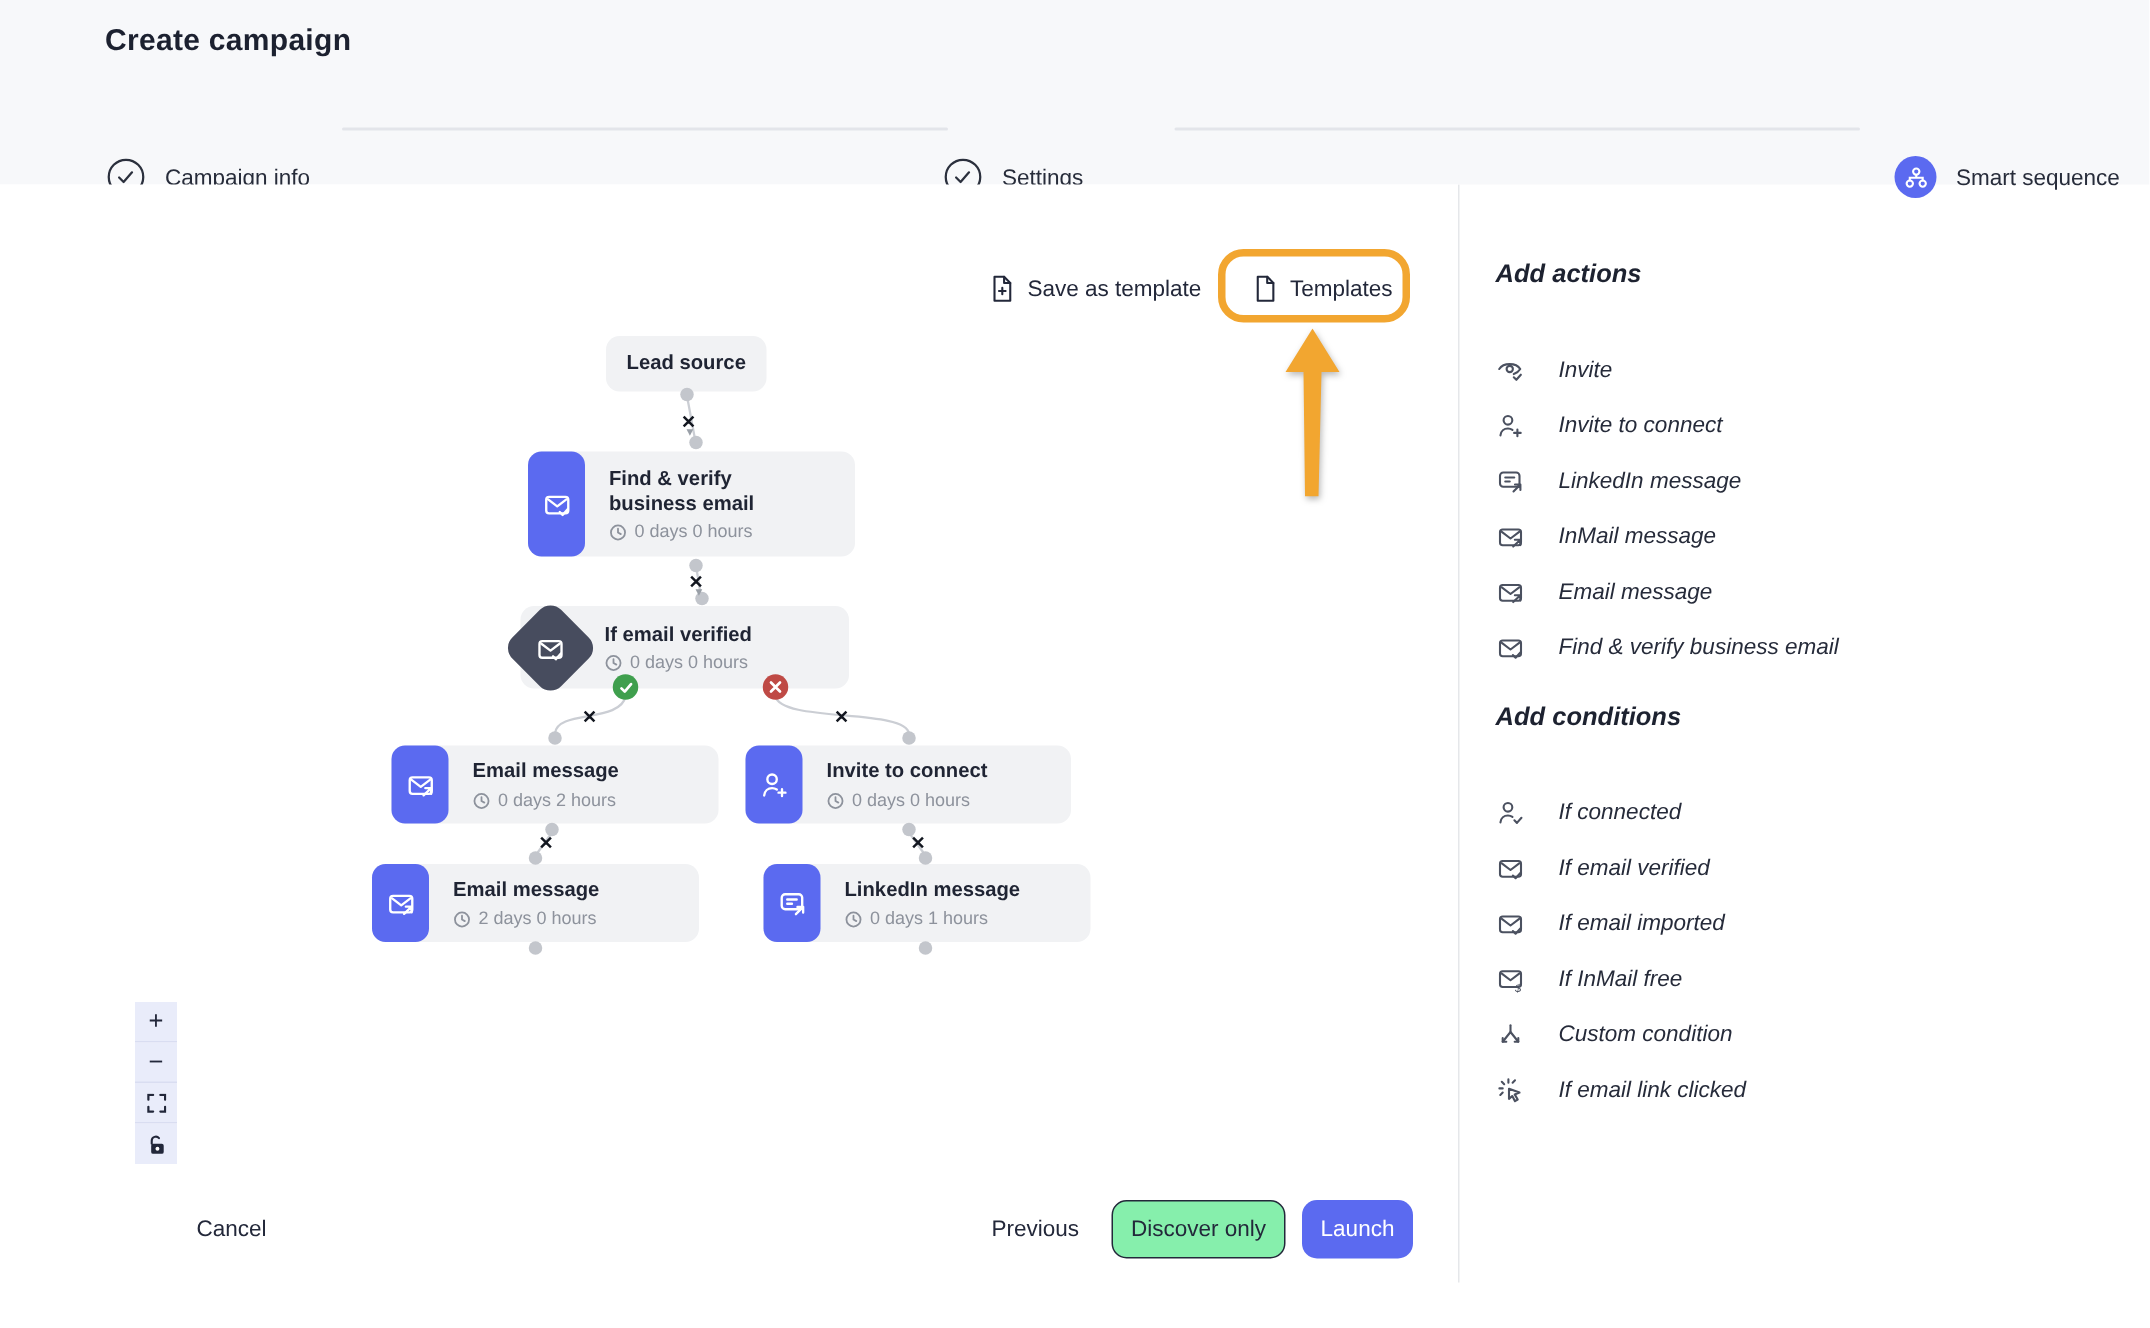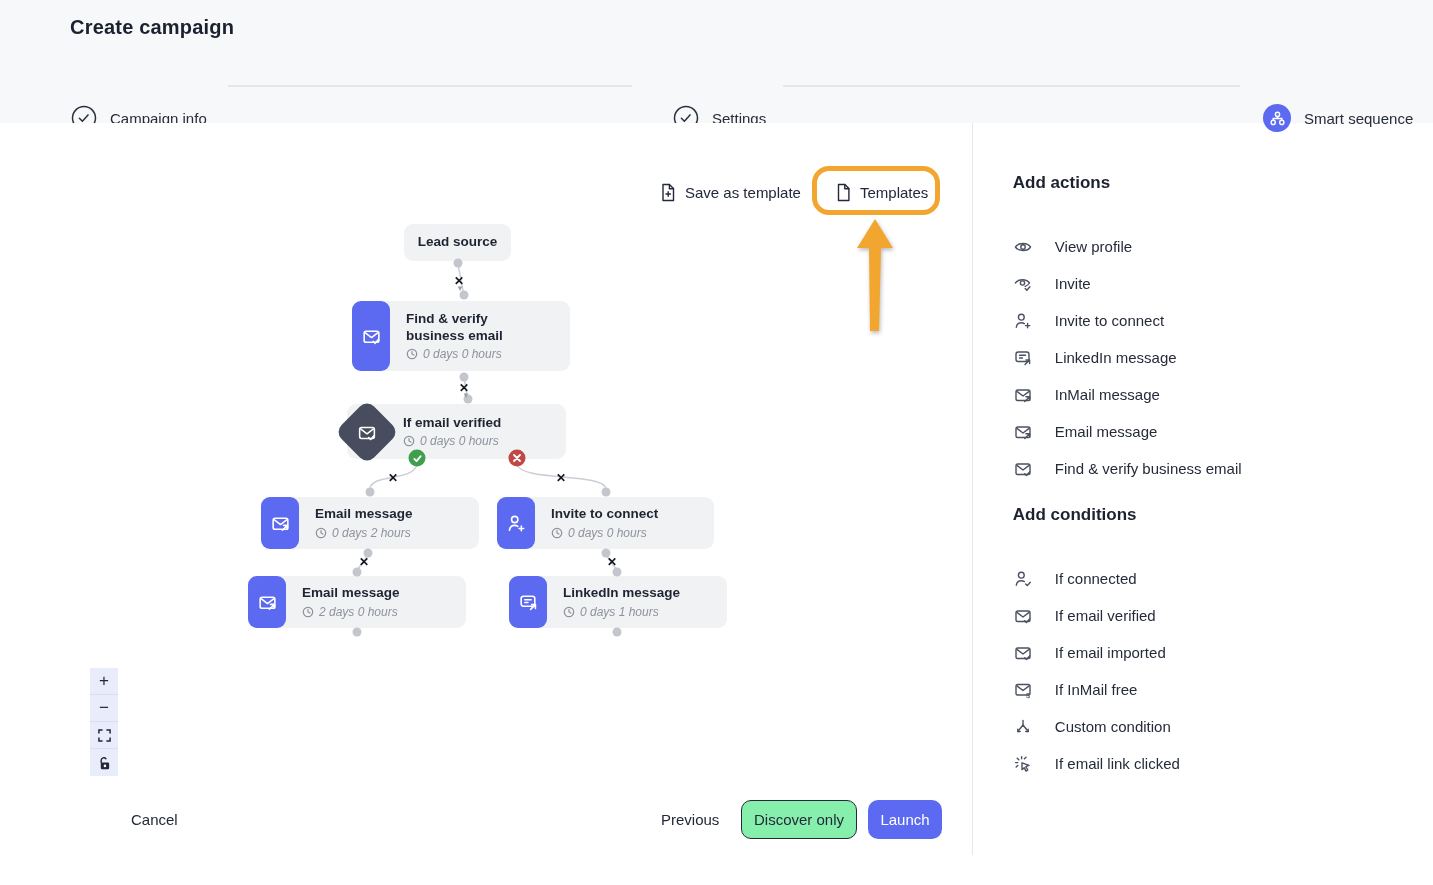--- a/index.html
+++ b/index.html
@@ -11,35 +11,35 @@
   .header { position:relative; width:100%; height:123px; background:#f7f8fa; }
   .page-title { position:absolute; left:70px; top:16px; font-size:20px; font-weight:700; color:#1c2130; letter-spacing:.2px; }
   .step { position:absolute; top:72px; display:flex; align-items:center; gap:13px; height:28px;margin-top:32px; }
   .step-label { font-size:15px; color:#272c3a; }
   .step-line { position:absolute; top:85px; height:2px; background:#e3e5ea; border-radius:1px; }
   .seq-circle { width:28px; height:28px; border-radius:50%; background:#5b6af0; display:flex; align-items:center; justify-content:center; }
 
   
   .main { display:flex; height:762px; }
   .canvas { position:relative; width:990px; height:762px; background:#fff; }
-  .sidebar { width:469px; height:732px; border-left:1px solid #e5e7ea; padding:50px 0 0 40px; }
+  .sidebar { width:469px; height:732px; border-left:1px solid #e5e7ea; padding:50px 0 0 24px;font-style:italic; }
 
   
   .tool-btn { position:absolute; display:flex; align-items:center; gap:9px; font-size:15px; color:#23283a; cursor:pointer; }
   .save-template-btn { left:660px; top:58px; height:22px; }
   .templates-btn { left:836px; top:58px; height:22px; }
   .highlight-box { position:absolute; left:812px; top:43px; width:128px; height:49px; border:5px solid #f2a630; border-radius:17px; pointer-events:none; }
   .highlight-arrow { position:absolute; left:856px; top:96px; pointer-events:none; filter:drop-shadow(1px 2px 2px rgba(0,0,0,.28)); }
 
   
   .node { position:absolute; display:flex; background:#f1f2f4; border-radius:9px; }
   .node-icon { width:38px; border-radius:9px; background:#5b6af0; display:flex; align-items:center; justify-content:center; flex:none; }
   .node-body { padding:8px 12px 8px 16px; display:flex; flex-direction:column; justify-content:center; }
   .node-title { font-size:13.5px; font-weight:700; color:#1f2433; line-height:1.25; }
-  .node-sub { display:flex; align-items:center; gap:5px; font-size:12px; color:#8d929c; margin-top:3px;font-style:italic; }
+  .node-sub { display:flex; align-items:flex-end; gap:5px; font-size:12px; color:#8d929c; margin-top:3px; }
   .lead-node { left:404px; top:101px; width:107px; height:37px; align-items:center; justify-content:center; }
   .lead-node .node-title { font-weight:600; }
   .find-node { left:352px; top:178px; width:218px; height:70px; }
   .find-node .node-title { max-width:112px; }
   .cond-body { position:absolute; left:347px; top:281px; width:219px; height:55px; background:#f1f2f4; border-radius:9px; display:flex; flex-direction:column; justify-content:center; padding-left:56px; }
   .diamond { position:absolute; left:344px; top:286px; width:46px; height:46px; background:#474c5e; border-radius:10px; transform:rotate(45deg); display:flex; align-items:center; justify-content:center; }
   .diamond > span { transform:rotate(-45deg); display:flex; }
   .email1-node { left:261px; top:374px; width:218px; height:52px; }
   .invite-node { left:497px; top:374px; width:217px; height:52px; }
   .email2-node { left:248px; top:453px; width:218px; height:52px; }
@@ -87,21 +87,21 @@
       <span>
         <svg width="26" height="26" viewBox="0 0 26 26" fill="none" stroke="#2b303d" stroke-width="1.5" stroke-linecap="round" stroke-linejoin="round">
             <circle cx="13" cy="13" r="11.5"></circle>
             <path d="M8.4 13.3 l3 3 5.6-6.4"></path>
           </svg>
       </span>
       <span class="step-label">Campaign info</span>
     </div>
     <div class="step-line" style="left:228px; width:404px;"></div>
 
-    <div class="step" style="left:673px;">
+    <div class="step" style="left:629px;">
       <span>
         <svg width="26" height="26" viewBox="0 0 26 26" fill="none" stroke="#2b303d" stroke-width="1.5" stroke-linecap="round" stroke-linejoin="round">
             <circle cx="13" cy="13" r="11.5"></circle>
             <path d="M8.4 13.3 l3 3 5.6-6.4"></path>
           </svg>
       </span>
       <span class="step-label">Settings</span>
     </div>
     <div class="step-line" style="left:783px; width:457px;"></div>
 
@@ -352,29 +352,20 @@
       <button class="launch-btn">Launch</button>
     </section>
 
     <aside class="sidebar">
       <h2 class="side-title">Add actions</h2>
 
       <ul class="side-list">
         <li class="side-item">
           <span class="ic">
               <svg width="20" height="20" viewBox="0 0 20 20" fill="none" stroke="#4b5160" stroke-width="1.4" stroke-linecap="round" stroke-linejoin="round">
-                <path d="M2.5 10 C5.5 5.3 14.5 5.3 17.5 10 C14.5 14.7 5.5 14.7 2.5 10 Z"></path>
-                <circle cx="10" cy="10" r="2.2"></circle>
-              </svg>
-            </span>
-          <span>View profile</span>
-        </li>
-        <li class="side-item">
-          <span class="ic">
-              <svg width="20" height="20" viewBox="0 0 20 20" fill="none" stroke="#4b5160" stroke-width="1.4" stroke-linecap="round" stroke-linejoin="round">
                 <path d="M2.5 9 C5.3 4.7 13.7 4.7 16.5 9 C15.5 10.6 13.9 11.8 12.2 12.4"></path>
                 <circle cx="9.5" cy="9" r="2.1"></circle>
                 <path d="M12.2 14.5 l1.7 1.7 3-3.4"></path>
               </svg>
             </span>
           <span>Invite</span>
         </li>
         <li class="side-item">
           <span class="ic">
               <svg width="20" height="20" viewBox="0 0 20 20" fill="none" stroke="#4b5160" stroke-width="1.4" stroke-linecap="round" stroke-linejoin="round">

